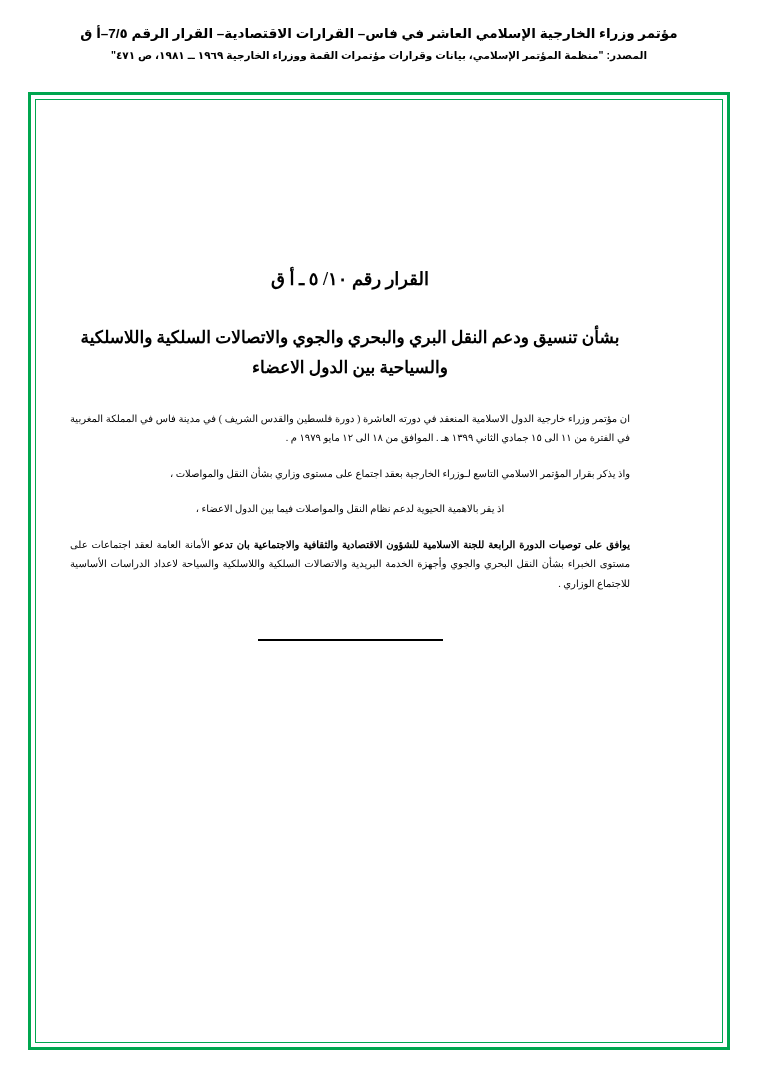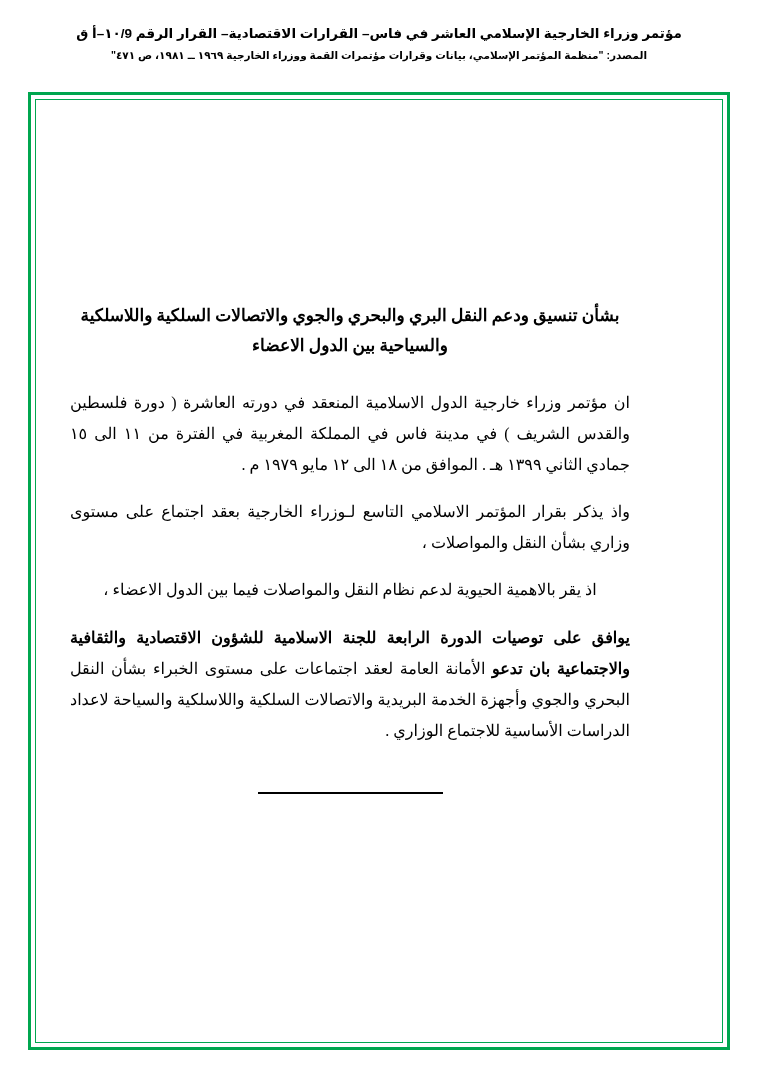--- a/index.html
+++ b/index.html
@@ -90,21 +90,21 @@
     text-align: center;
     font-size: 17px;
     font-weight: bold;
     line-height: 1.75;
     margin-bottom: 26px;
     padding: 0 6px;
     margin-top: 33px;
   }
 
   p.para {
-    font-size: 16px;
+    font-size: 10px;
     line-height: 1.95;
     margin: 0 0 16px 0;
     text-align: justify;
     text-justify: inter-word;
   }
   p.para.center-ish {
     text-align: center;
   }
   .bold-lead {
     font-weight: bold;
@@ -116,30 +116,31 @@
     background: #000;
     margin: 46px auto 0 auto;
   }
 </style>
 </head>
 <body>
 
 <div class="page">
 
   <div class="doc-header">
-    <div class="title-line">مؤتمر وزراء الخارجية الإسلامي العاشر في فاس– القرارات الاقتصادية– القرار الرقم ١٠/9–أ ق</div>
+    <div class="title-line">مؤتمر وزراء الخارجية الإسلامي العاشر في فاس– القرارات الاقتصادية– القرار الرقم 7/٥–أ ق</div>
     <div class="source-line">المصدر: "منظمة المؤتمر الإسلامي، بيانات وقرارات مؤتمرات القمة ووزراء الخارجية ١٩٦٩ ــ ١٩٨١، ص ٤٧١"</div>
   </div>
 
   <div class="frame">
     <div class="frame-inner"></div>
   </div>
 
   <div class="content">
 
+    <div class="res-number">القرار رقم ١٠/ ٥ ـ أ ق</div>
 
     <div class="res-subject">بشأن تنسيق ودعم النقل البري والبحري والجوي والاتصالات السلكية واللاسلكية والسياحية بين الدول الاعضاء</div>
 
     <p class="para">ان مؤتمر وزراء خارجية الدول الاسلامية المنعقد في دورته العاشرة ( دورة فلسطين والقدس الشريف ) في مدينة فاس في المملكة المغربية في الفترة من ١١ الى ١٥ جمادي الثاني ١٣٩٩ هـ . الموافق من ١٨ الى ١٢ مايو ١٩٧٩ م .</p>
 
     <p class="para">واذ يذكر بقرار المؤتمر الاسلامي التاسع لـوزراء الخارجية بعقد اجتماع على مستوى وزاري بشأن النقل والمواصلات ،</p>
 
     <p class="para center-ish">اذ يقر بالاهمية الحيوية لدعم نظام النقل والمواصلات فيما بين الدول الاعضاء ،</p>
 
     <p class="para"><span class="bold-lead">يوافق على توصيات الدورة الرابعة للجنة الاسلامية للشؤون الاقتصادية والثقافية والاجتماعية بان تدعو</span><span> الأمانة العامة لعقد اجتماعات على مستوى الخبراء بشأن النقل البحري والجوي وأجهزة الخدمة البريدية والاتصالات السلكية واللاسلكية والسياحة لاعداد الدراسات الأساسية للاجتماع الوزاري .</span></p>

